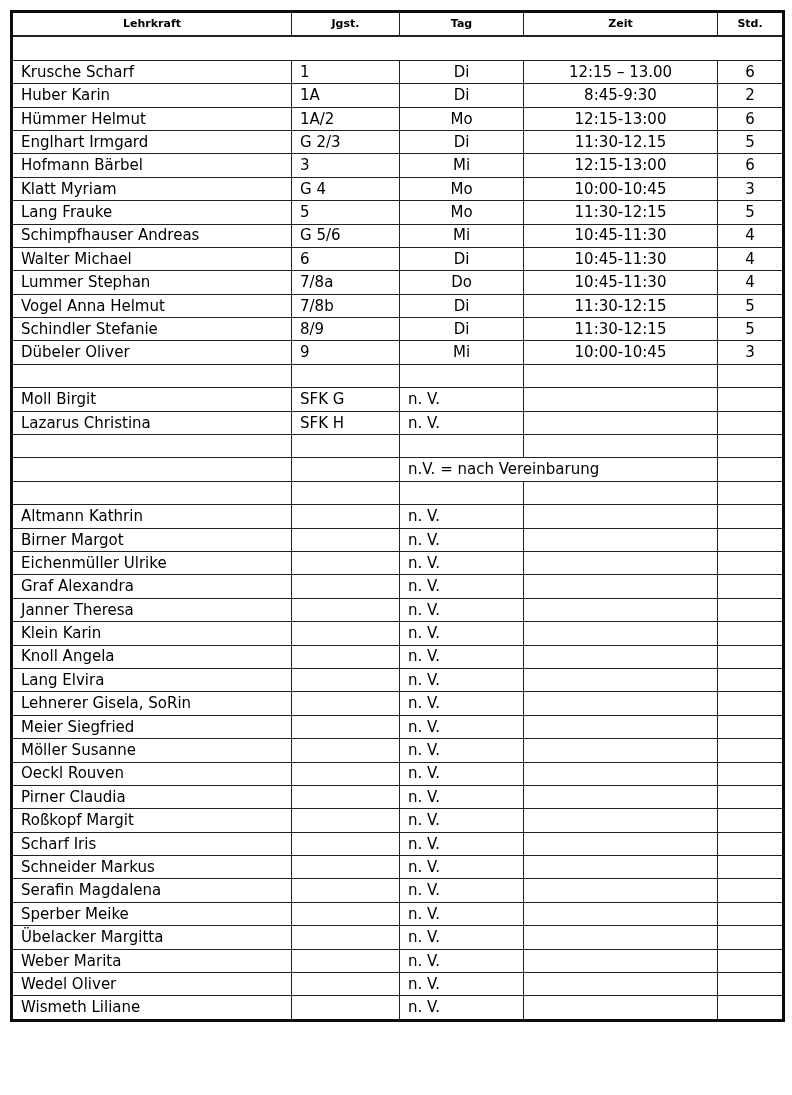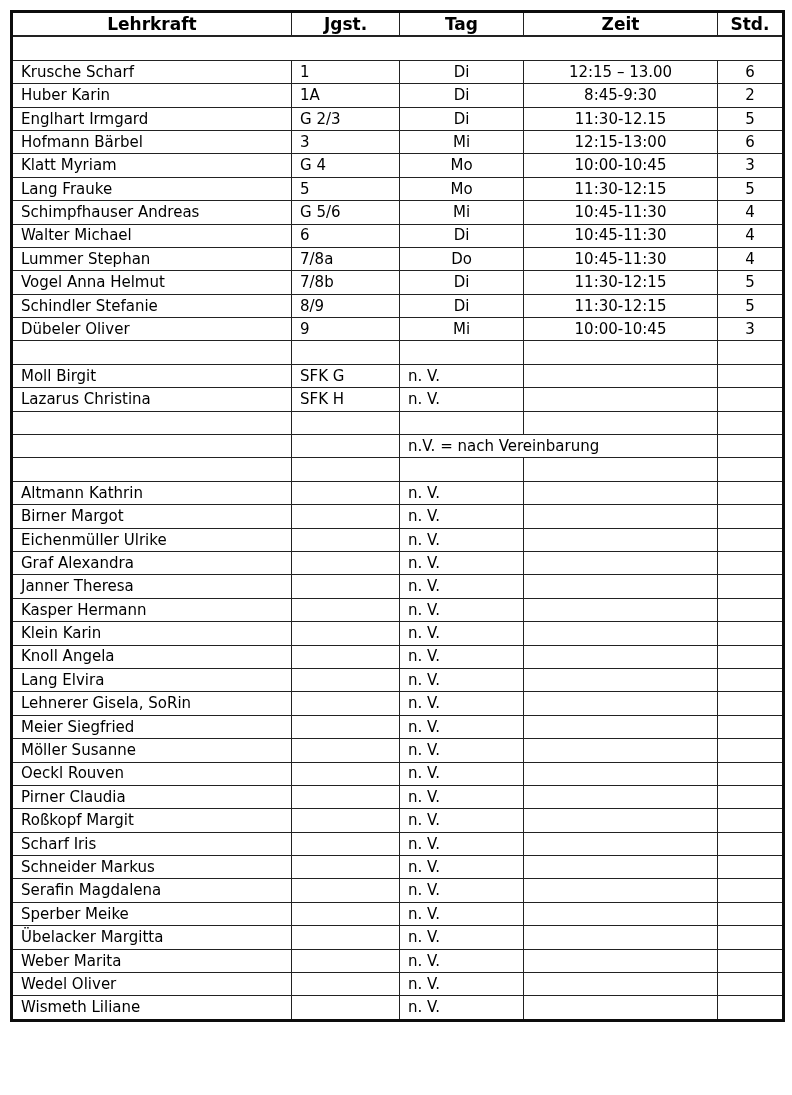--- a/index.html
+++ b/index.html
@@ -30,21 +30,21 @@
     border: 1.5px solid #222222;
     height: 22.4px;
     padding: 0;
     font-size: 15px;
     line-height: 1.1;
     overflow: hidden;
     white-space: nowrap;
     vertical-align: middle;
   }
   th {
-    font-size: 17px;
+    font-size: 11px;
     font-weight: bold;
     text-align: center;
     border-bottom-width: 2px;
   }
   td.al { text-align: left; padding-left: 8px; }
   td.ac { text-align: center; }
 </style>
 </head>
 <body>
 
@@ -78,20 +78,27 @@
           <td class="ac">6</td>
         </tr>
         <tr>
           <td class="al">Huber Karin</td>
           <td class="al">1A</td>
           <td class="ac">Di</td>
           <td class="ac">8:45-9:30</td>
           <td class="ac">2</td>
         </tr>
         <tr>
+          <td class="al">Hümmer Helmut</td>
+          <td class="al">1A/2</td>
+          <td class="ac">Mo</td>
+          <td class="ac">12:15-13:00</td>
+          <td class="ac">6</td>
+        </tr>
+        <tr>
           <td class="al">Englhart Irmgard</td>
           <td class="al">G 2/3</td>
           <td class="ac">Di</td>
           <td class="ac">11:30-12.15</td>
           <td class="ac">5</td>
         </tr>
         <tr>
           <td class="al">Hofmann Bärbel</td>
           <td class="al">3</td>
           <td class="ac">Mi</td>
@@ -224,27 +231,20 @@
           <td class="ac"></td>
         </tr>
         <tr>
           <td class="al">Janner Theresa</td>
           <td class="al"></td>
           <td class="al">n. V.</td>
           <td class="ac"></td>
           <td class="ac"></td>
         </tr>
         <tr>
-          <td class="al">Kasper Hermann</td>
-          <td class="al"></td>
-          <td class="al">n. V.</td>
-          <td class="ac"></td>
-          <td class="ac"></td>
-        </tr>
-        <tr>
           <td class="al">Klein Karin</td>
           <td class="al"></td>
           <td class="al">n. V.</td>
           <td class="ac"></td>
           <td class="ac"></td>
         </tr>
         <tr>
           <td class="al">Knoll Angela</td>
           <td class="al"></td>
           <td class="al">n. V.</td>

